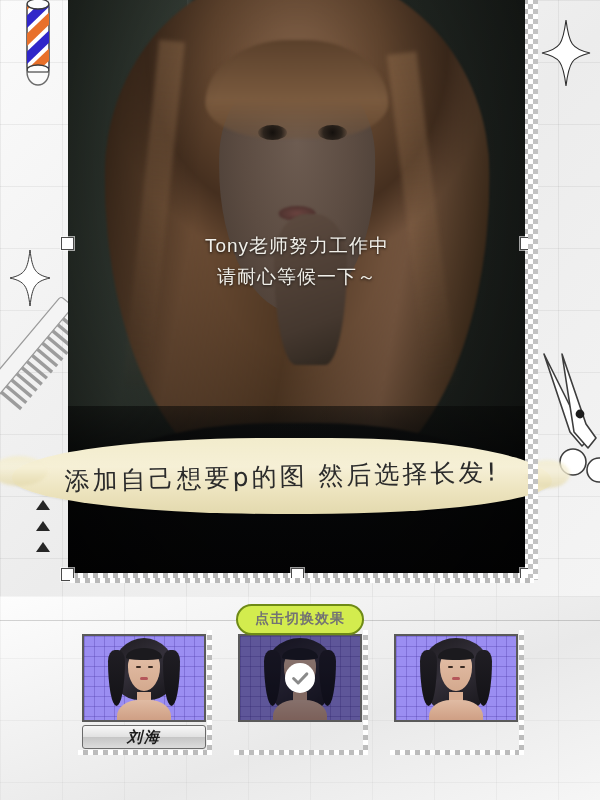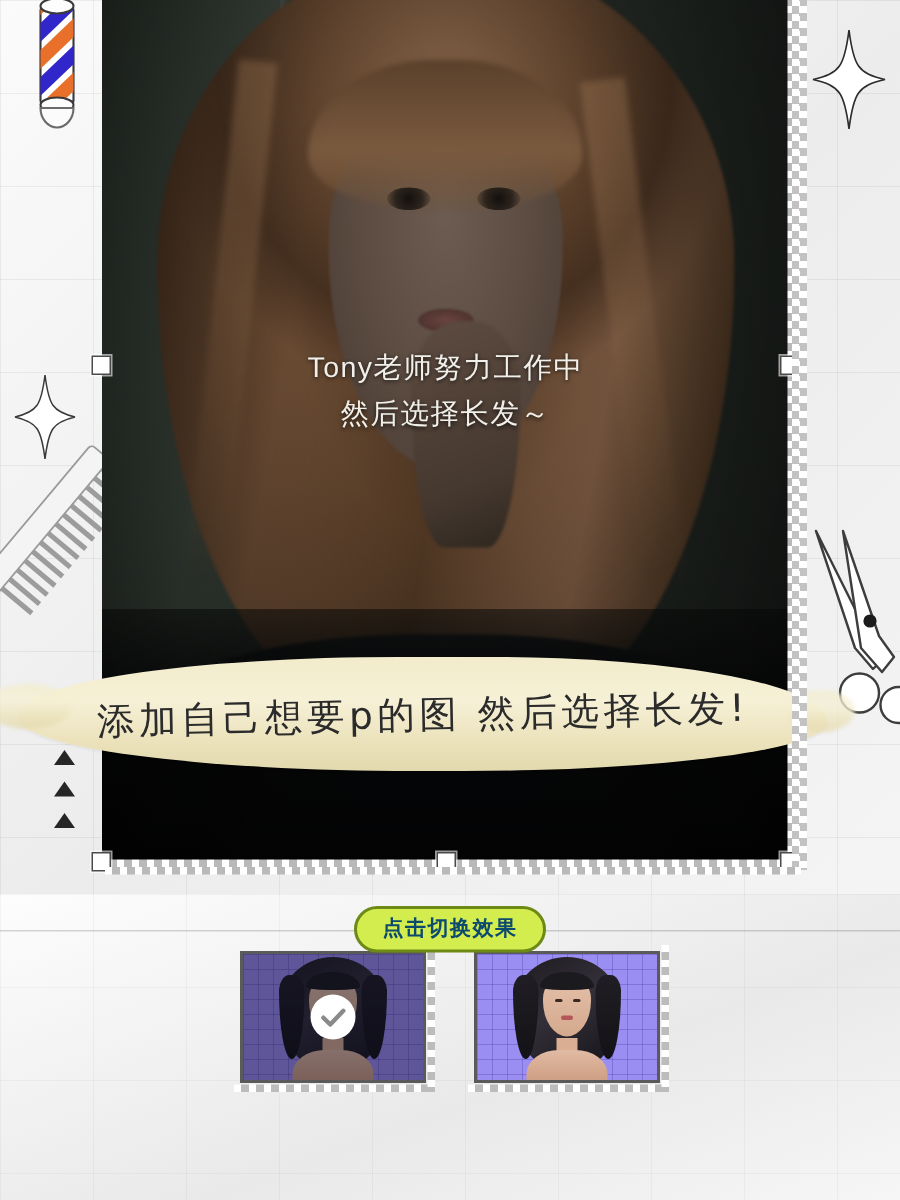--- a/index.html
+++ b/index.html
@@ -226,21 +226,21 @@
   .pill {
     position: absolute; left: 50%; top: 8px;
     transform: translateX(-50%);
     padding: 4px 17px 5px;
     border: 2px solid #6e8a16;
     border-radius: 999px;
     background: #d3ec4e;
     font-size: 14px;
     font-weight: bold;
     letter-spacing: 1px;
-    color: #0c4a6e;
+    color: #737373;
     white-space: nowrap;
     z-index: 3;
     font-family: Liberation Mono, monospace;
   }
 
   .thumbs {
     position: absolute;
     left: 0; right: 0; top: 38px;
     display: flex;
     justify-content: center;
@@ -476,21 +476,21 @@
         <div class="eye r"></div>
         <div class="lips"></div>
         <div class="hand"></div>
         <div class="shoulder"></div>
         <div class="bottom-dark"></div>
         <div class="photo-vignette"></div>
       </div>
     </div>
     <div class="photo-caption">
       <div>Tony老师努力工作中</div>
-      <div>然后选择长发～</div>
+      <div>请耐心等候一下～</div>
     </div>
   </div>
 
   <div class="sel-border">
     <div class="ant-edge h" style="bottom:-4px;"></div>
     <div class="ant-edge v" style="right:-4px;"></div>
     <div class="handle" style="left:-7px;top:243px;"></div>
     <div class="handle" style="left:-7px;bottom:-7px;"></div>
     <div class="handle" style="left:223px;bottom:-7px;"></div>
     <div class="handle" style="right:-7px;bottom:-7px;"></div>
@@ -507,20 +507,40 @@
     <div class="banner-paint"></div>
     <div class="banner-text">添加自己想要p的图  然后选择长发!</div>
   </div>
 
   <div class="bottom-strip">
     <div class="strip-rule"></div>
     <div class="pill">点击切换效果</div>
 
     <div class="thumbs">
 
+      <div class="thumb">
+        <div class="thumb-img">
+          <div class="thumb-grid"></div>
+          <div class="thumb-person">
+            <div class="tp-hair"></div>
+            <div class="tp-face"></div>
+            <div class="tp-bangs"></div>
+            <div class="tp-eye l"></div>
+            <div class="tp-eye r"></div>
+            <div class="tp-lip"></div>
+            <div class="tp-neck"></div>
+            <div class="tp-body"></div>
+            <div class="tp-hair-front l"></div>
+            <div class="tp-hair-front r"></div>
+          </div>
+        </div>
+        <div class="thumb-label">刘海</div>
+        <div class="thumb-ants"></div>
+        <div class="thumb-ants-v" style="right:-6px;"></div>
+      </div>
 
       <div class="thumb">
         <div class="thumb-img">
           <div class="thumb-grid"></div>
           <div class="thumb-person">
             <div class="tp-hair long"></div>
             <div class="tp-face"></div>
             <div class="tp-bangs"></div>
             <div class="tp-eye l"></div>
             <div class="tp-eye r"></div>

